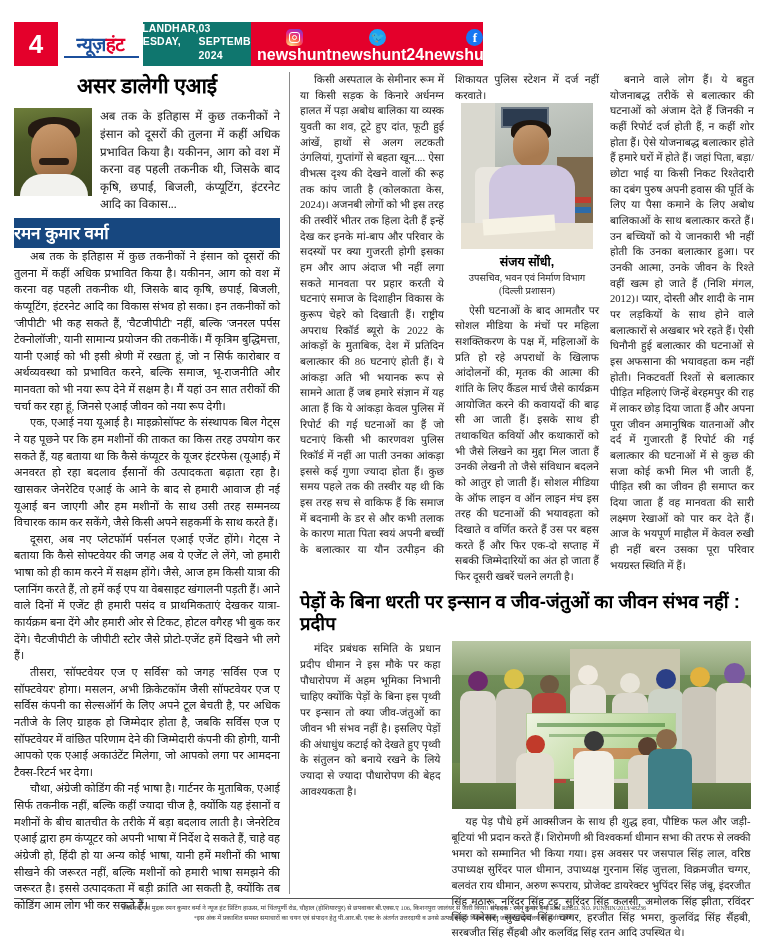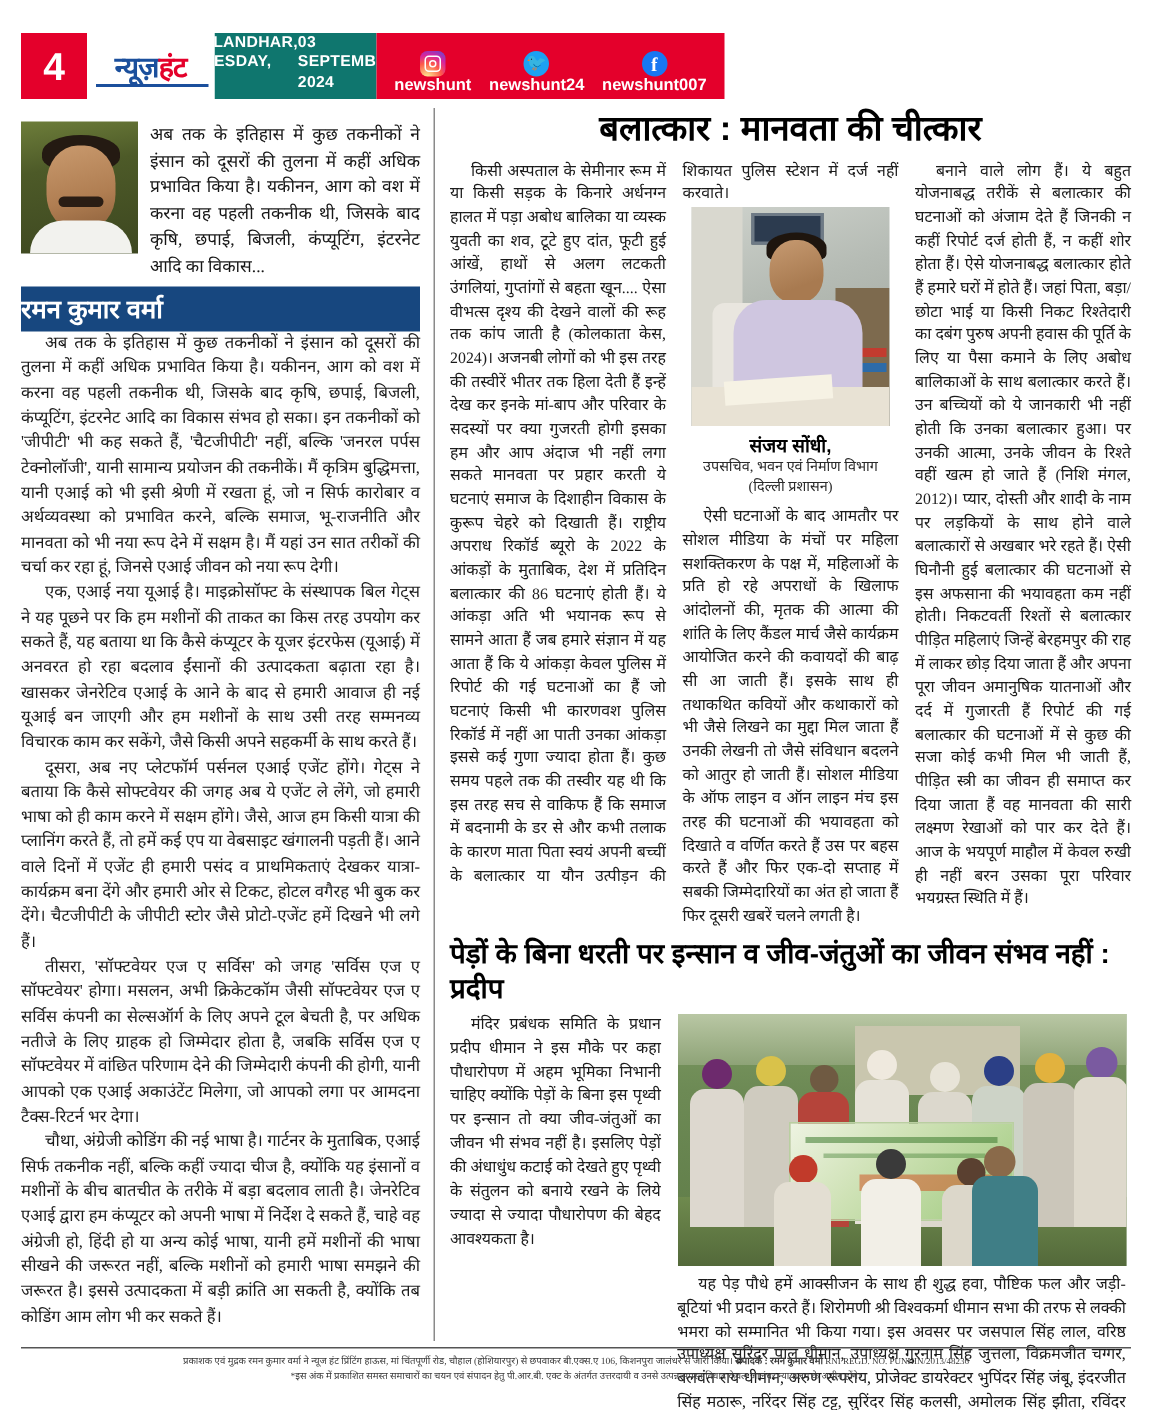--- a/index.html
+++ b/index.html
@@ -68,21 +68,21 @@
   .soc .ic.ig{
     border-radius:5px;
     background:radial-gradient(circle at 28% 105%, #fdf497 0%, #fd5949 45%, #d6249f 70%, #285AEB 110%);
   }
   .soc .ic.ig .sq{width:9px;height:9px;border:1.6px solid #fff;border-radius:3px;position:relative;}
   .soc .ic.ig .sq:after{content:"";position:absolute;left:2.1px;top:2.1px;width:3px;height:3px;border:1.3px solid #fff;border-radius:50%;}
   .soc .ic.tw{background:#1da1f2;}
   .soc .ic.fb{background:#1877f2;font-family:"Liberation Serif",serif;font-size:13px;}
   .soc .nm{
     color:#ffffff;font-family:"Liberation Sans", sans-serif;
-    font-size:11px;font-weight:bold;line-height:1;white-space:nowrap;
+    font-size:16px;font-weight:bold;line-height:1;white-space:nowrap;
   }
 
   
   .body-area{position:absolute;left:14px;top:72px;width:740px;height:820px;}
   .vdiv{
     position:absolute;top:0;width:1px;background:#8a8a8a;height:822px;
   }
   .vdiv.v1{left:275px;}
 
   .col-left{position:absolute;left:0;top:0;width:266px;}
@@ -261,20 +261,21 @@
     </div>
   </div>
 
   <div class="body-area">
 
     <div class="vdiv v1"></div>
 
     <div class="col-left">
 
       <div class="hl-left">
+        <span class="l2">असर डालेगी एआई</span>
       </div>
 
       <div class="author-wrap">
         <div class="author-photo">
           <div class="hair"></div>
             <div class="face"></div>
             <div class="mous"></div>
             <div class="body"></div>
         </div>
         <div class="intro-text">अब तक के इतिहास में कुछ तकनीकों ने इंसान को दूसरों की तुलना में कहीं अधिक प्रभावित किया है। यकीनन, आग को वश में करना वह पहली तकनीक थी, जिसके बाद कृषि, छपाई, बिजली, कंप्यूटिंग, इंटरनेट आदि का विकास...</div>
@@ -287,21 +288,20 @@
         <p>एक, एआई नया यूआई है। माइक्रोसॉफ्ट के संस्थापक बिल गेट्स ने यह पूछने पर कि हम मशीनों की ताकत का किस तरह उपयोग कर सकते हैं, यह बताया था कि कैसे कंप्यूटर के यूजर इंटरफेस (यूआई) में अनवरत हो रहा बदलाव ईंसानों की उत्पादकता बढ़ाता रहा है। खासकर जेनरेटिव एआई के आने के बाद से हमारी आवाज ही नई यूआई बन जाएगी और हम मशीनों के साथ उसी तरह सम्मनव्य विचारक काम कर सकेंगे, जैसे किसी अपने सहकर्मी के साथ करते हैं।</p>
         <p>दूसरा, अब नए प्लेटफॉर्म पर्सनल एआई एजेंट होंगे। गेट्स ने बताया कि कैसे सोफ्टवेयर की जगह अब ये एजेंट ले लेंगे, जो हमारी भाषा को ही काम करने में सक्षम होंगे। जैसे, आज हम किसी यात्रा की प्लानिंग करते हैं, तो हमें कई एप या वेबसाइट खंगालनी पड़ती हैं। आने वाले दिनों में एजेंट ही हमारी पसंद व प्राथमिकताएं देखकर यात्रा-कार्यक्रम बना देंगे और हमारी ओर से टिकट, होटल वगैरह भी बुक कर देंगे। चैटजीपीटी के जीपीटी स्टोर जैसे प्रोटो-एजेंट हमें दिखने भी लगे हैं।</p>
         <p>तीसरा, 'सॉफ्टवेयर एज ए सर्विस' को जगह 'सर्विस एज ए सॉफ्टवेयर' होगा। मसलन, अभी क्रिकेटकॉम जैसी सॉफ्टवेयर एज ए सर्विस कंपनी का सेल्सऑर्ग के लिए अपने टूल बेचती है, पर अधिक नतीजे के लिए ग्राहक हो जिम्मेदार होता है, जबकि सर्विस एज ए सॉफ्टवेयर में वांछित परिणाम देने की जिम्मेदारी कंपनी की होगी, यानी आपको एक एआई अकाउंटेंट मिलेगा, जो आपको लगा पर आमदना टैक्स-रिटर्न भर देगा।</p>
         <p>चौथा, अंग्रेजी कोडिंग की नई भाषा है। गार्टनर के मुताबिक, एआई सिर्फ तकनीक नहीं, बल्कि कहीं ज्यादा चीज है, क्योंकि यह इंसानों व मशीनों के बीच बातचीत के तरीके में बड़ा बदलाव लाती है। जेनरेटिव एआई द्वारा हम कंप्यूटर को अपनी भाषा में निर्देश दे सकते हैं, चाहे वह अंग्रेजी हो, हिंदी हो या अन्य कोई भाषा, यानी हमें मशीनों की भाषा सीखने की जरूरत नहीं, बल्कि मशीनों को हमारी भाषा समझने की जरूरत है। इससे उत्पादकता में बड़ी क्रांति आ सकती है, क्योंकि तब कोडिंग आम लोग भी कर सकते हैं।</p>
 
       </div>
     </div>
 
     <div class="col-right">
 
-      <div class="hl-center">बलात्कार : मानवता की चीत्कार</div>
 
       <div class="three-col">
         <p>किसी अस्पताल के सेमीनार रूम में या किसी सड़क के किनारे अर्धनग्न हालत में पड़ा अबोध बालिका या व्यस्क युवती का शव, टूटे हुए दांत, फूटी हुई आंखें, हाथों से अलग लटकती उंगलियां, गुप्तांगों से बहता खून.... ऐसा वीभत्स दृश्य की देखने वालों की रूह तक कांप जाती है (कोलकाता केस, 2024)। अजनबी लोगों को भी इस तरह की तस्वीरें भीतर तक हिला देती हैं इन्हें देख कर इनके मां-बाप और परिवार के सदस्यों पर क्या गुजरती होगी इसका हम और आप अंदाज भी नहीं लगा सकते मानवता पर प्रहार करती ये घटनाएं समाज के दिशाहीन विकास के कुरूप चेहरे को दिखाती हैं। राष्ट्रीय अपराध रिकॉर्ड ब्यूरो के 2022 के आंकड़ों के मुताबिक, देश में प्रतिदिन बलात्कार की 86 घटनाएं होती हैं। ये आंकड़ा अति भी भयानक रूप से सामने आता हैं जब हमारे संज्ञान में यह आता हैं कि ये आंकड़ा केवल पुलिस में रिपोर्ट की गई घटनाओं का हैं जो घटनाएं किसी भी कारणवश पुलिस रिकॉर्ड में नहीं आ पाती उनका आंकड़ा इससे कई गुणा ज्यादा होता हैं। कुछ समय पहले तक की तस्वीर यह थी कि इस तरह सच से वाकिफ हैं कि समाज में बदनामी के डर से और कभी तलाक के कारण माता पिता स्वयं अपनी बच्चीं के बलात्कार या यौन उत्पीड़न की शिकायत पुलिस स्टेशन में दर्ज नहीं करवाते।</p>
 
         <div class="mid-photo-box">
           <div class="mid-photo">
             <div class="wallL"></div>
             <div class="mon"></div>
             <div class="shelf"></div>
             <div class="chair"></div>

